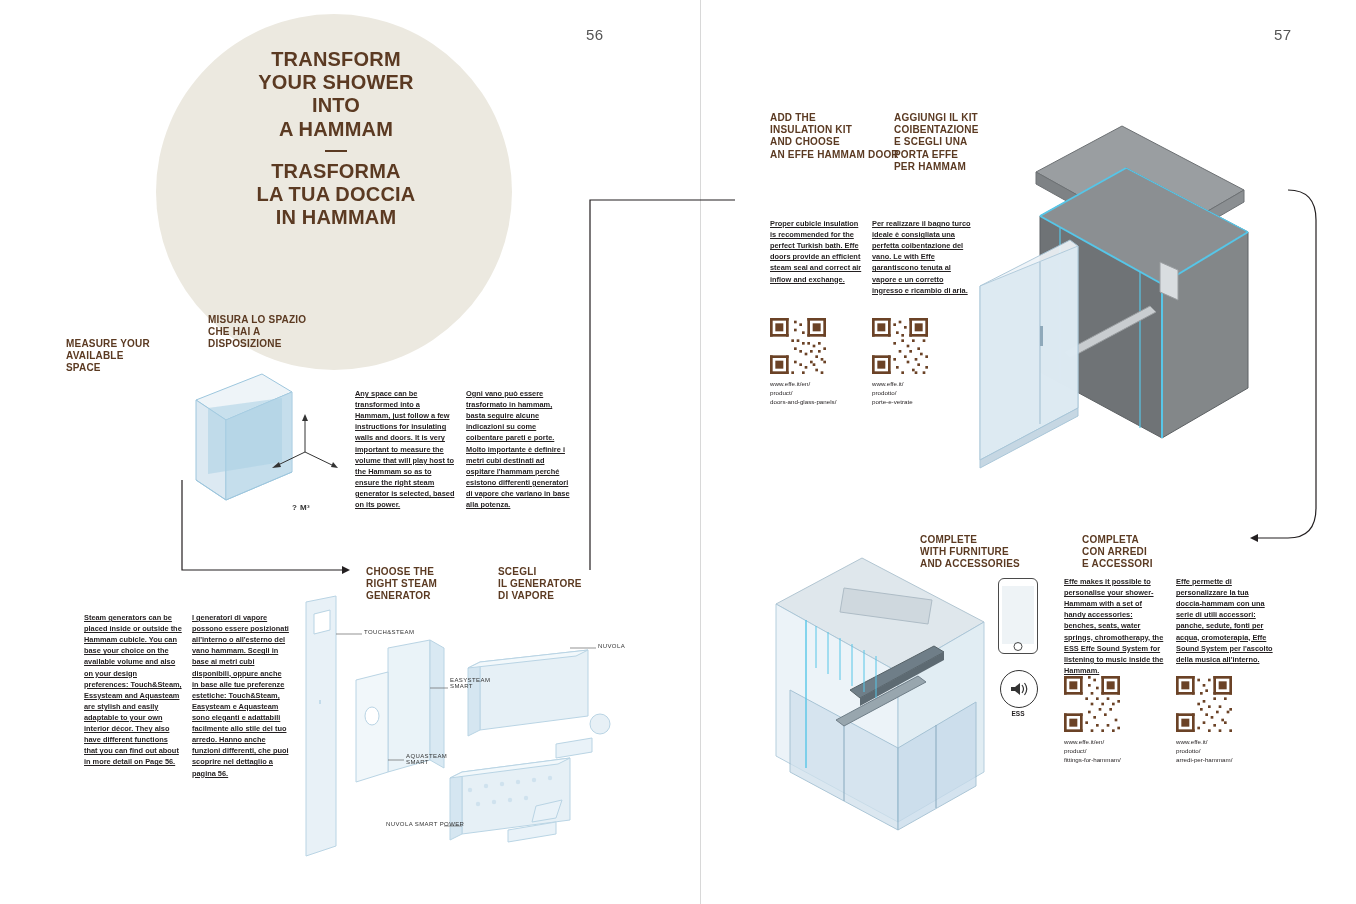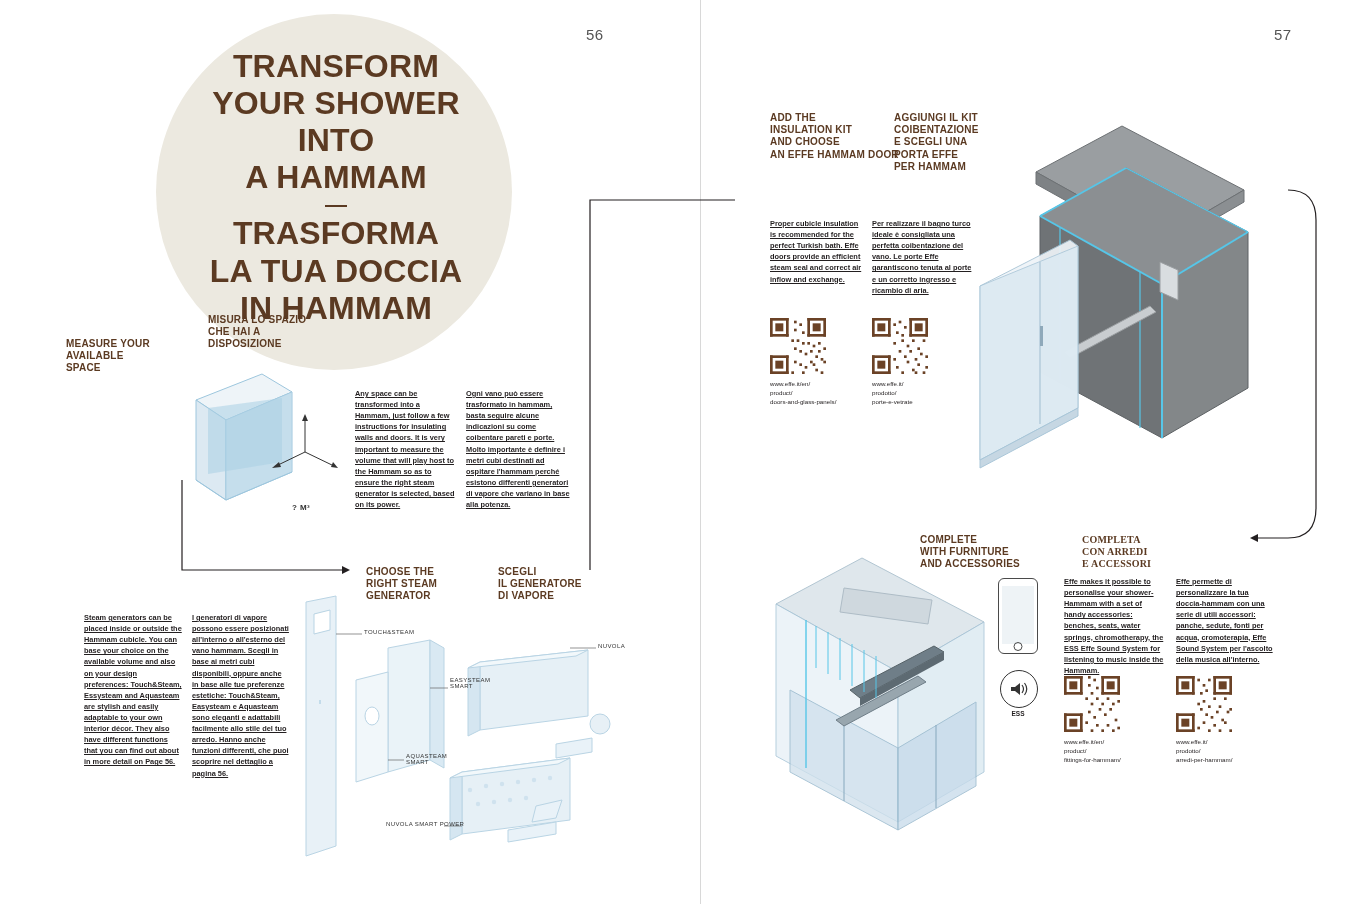--- a/index.html
+++ b/index.html
@@ -19,21 +19,21 @@
   #pn-right{left:1266px;top:26px;padding-left:8px;}
 
   
   .circle{
     position:absolute;left:156px;top:14px;width:356px;height:356px;
     border-radius:50%;background:#ece9e0;
   }
   .hero{
     position:absolute;left:186px;top:48px;width:300px;
     text-align:center;color:#5b3a22;
-    font-weight:bold;font-size:32px;line-height:1.16;letter-spacing:.2px;
+    font-weight:bold;font-size:20px;line-height:1.16;letter-spacing:.2px;
   }
   .hero .rule{
     width:22px;height:2px;background:#5b3a22;margin:9px auto 8px auto;
   }
 
   
   .head{
     position:absolute;color:#5b3a22;font-weight:bold;
     font-size:10px;line-height:1.22;letter-spacing:.2px;
   }
@@ -198,21 +198,21 @@
 INSULATION KIT
 AND CHOOSE
 AN EFFE HAMMAM DOOR</div>
   <div class="head" style="left:894px;top:112px;width:146px;white-space:pre-line;">AGGIUNGI IL KIT
 COIBENTAZIONE
 E SCEGLI UNA
 PORTA EFFE
 PER HAMMAM</div>
 
   <div class="copy" style="left:770px;top:218px;width:92px;">Proper cubicle insulation is recommended for the perfect Turkish bath. Effe doors provide an efficient steam seal and correct air inflow and exchange.</div>
-  <div class="copy" style="left:872px;top:218px;width:100px;">Per realizzare il bagno turco ideale è consigliata una perfetta coibentazione del vano. Le porte Effe garantiscono tenuta al porte e un corretto ingresso e ricambio di aria.</div>
+  <div class="copy" style="left:872px;top:218px;width:100px;">Per realizzare il bagno turco ideale è consigliata una perfetta coibentazione del vano. Le with Effe garantiscono tenuta al vapore e un corretto ingresso e ricambio di aria.</div>
 
   <svg class="qr" style="left:770px;top:318px;" viewBox="0 0 21 21">
     <rect width="21" height="21" fill="#fff"></rect>
     <g fill="#6b4226">
       <rect x="0" y="0" width="7" height="1"></rect>
         <rect x="0" y="6" width="7" height="1"></rect>
       <rect x="0" y="0" width="1" height="7"></rect>
         <rect x="6" y="0" width="1" height="7"></rect>
       <rect x="2" y="2" width="3" height="3"></rect>
       <rect x="14" y="0" width="7" height="1"></rect>
@@ -333,21 +333,21 @@
     <polygon points="980,286 1070,240 1078,246 1078,408 980,460" fill="#eef4f8" stroke="#aac5d6" opacity="0.92"></polygon>
     <polygon points="980,286 1078,246 1078,408 980,460" fill="#dbe9f2" stroke="#a9c6d8" opacity="0.85"></polygon>
     <line x1="1040" y1="262" x2="1040" y2="424" stroke="#9fbdd0"></line>
     <rect x="1040" y="326" width="3" height="20" fill="#8fa9ba"></rect>
     <polygon points="980,460 1078,408 1078,416 980,468" fill="#c6d7e3" stroke="#a9c6d8"></polygon>
   </svg>
 
   <div class="head" style="left:920px;top:534px;width:148px;white-space:pre-line;">COMPLETE
 WITH FURNITURE
 AND ACCESSORIES</div>
-  <div class="head" style="left:1082px;top:534px;width:140px;white-space:pre-line;font-family:Liberation Serif, serif;">COMPLETA
+  <div class="head" style="left:1082px;top:534px;width:140px;white-space:pre-line;">COMPLETA
 CON ARREDI
 E ACCESSORI</div>
 
   <div class="copy" style="left:1064px;top:576px;width:100px;">Effe makes it possible to personalise your shower-Hammam with a set of handy accessories: benches, seats, water springs, chromotherapy, the ESS Effe Sound System for listening to music inside the Hammam.</div>
   <div class="copy" style="left:1176px;top:576px;width:100px;">Effe permette di personalizzare la tua doccia-hammam con una serie di utili accessori: panche, sedute, fonti per acqua, cromoterapia, Effe Sound System per l'ascolto della musica all'interno.</div>
 
   <svg class="qr" style="left:1064px;top:676px;" viewBox="0 0 21 21">
     <rect width="21" height="21" fill="#fff"></rect>
     <g fill="#6b4226">
       <rect x="0" y="0" width="7" height="1"></rect>

